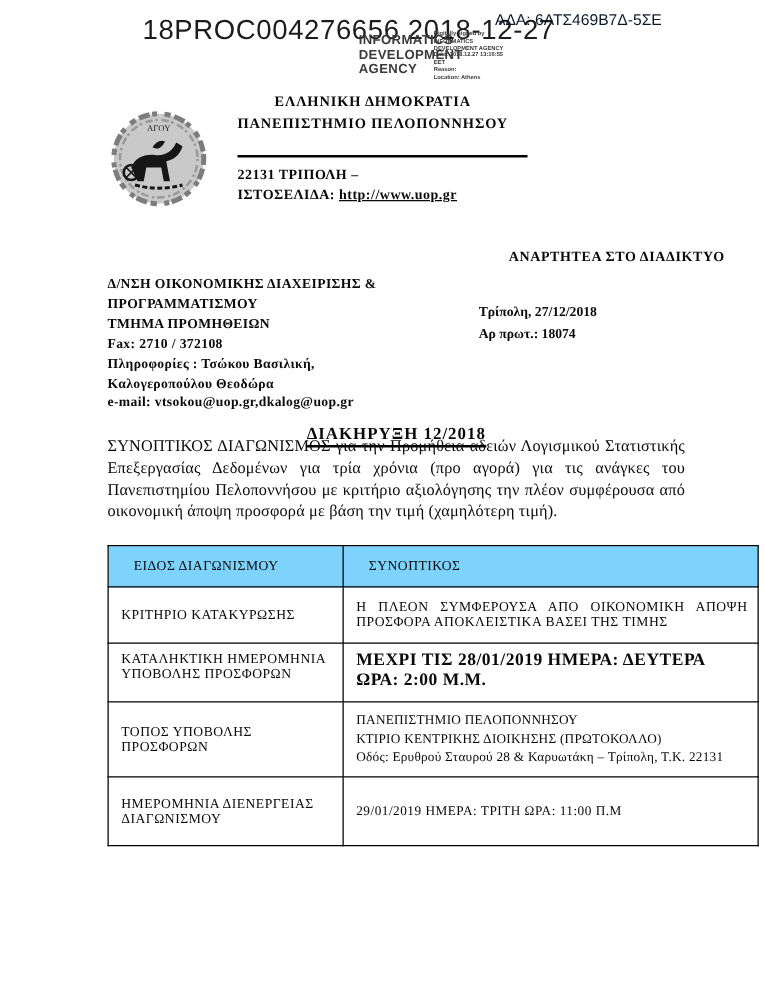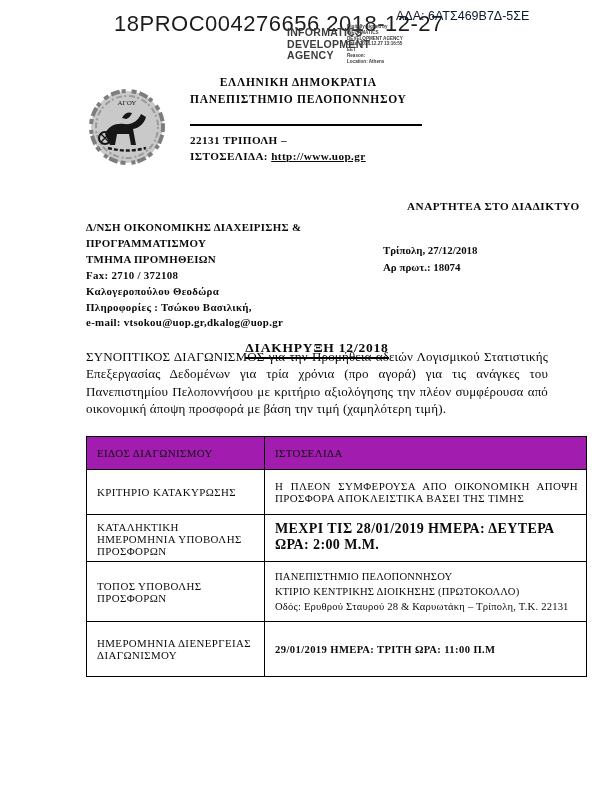--- a/index.html
+++ b/index.html
@@ -42,29 +42,29 @@
          border-bottom:2px solid #000;padding-bottom:1px;}
   .summary{left:86px;top:348px;width:462px;font-size:13px;line-height:17.3px;
            text-align:justify;letter-spacing:.15px;}
 
   
   .ttable{left:86px;top:436px;border-collapse:collapse;table-layout:fixed;width:462px;}
   .ttable td{border:1.6px solid #000;padding:4px 8px 4px 10px;vertical-align:middle;
              font-size:10.9px;letter-spacing:.4px;}
   .ttable .c1{width:159px;}
   .ttable .c2{width:303px;}
-  .hdr td{background:#a21caf;height:24px;}
+  .hdr td{background:#7dd3fc;height:24px;padding-left:20px;}
   .r2 td{height:36px;}
   .r2 .c2{text-align:justify;margin-left:32px;}
   .r3 td{height:36px;vertical-align:top;padding-top:6px;}
   .r3 .c2{font-weight:bold;font-size:14px;}
   .r4 td{height:51px;}
   .r4 .c2{font-size:10.6px;line-height:15px;letter-spacing:.2px;}
   .r5 td{height:46px;}
-  .r5 .c2{font-weight:bold;font-size:10.6px;}
+  .r5 .c2{font-weight:normal;font-size:10.6px;}
   .vline{display:block;}
 </style>
 </head>
 <body>
 
 <div class="abs proc">18PROC004276656 2018-12-27</div>
 
 <div class="abs ada">ΑΔΑ: 6ΑΤΣ469Β7Δ-5ΣΕ</div>
 
 <div class="abs sig-big">INFORMATICS DEVELOPMENT AGENCY</div>
@@ -106,39 +106,39 @@
   <div>
     <span>ΙΣΤΟΣΕΛΙΔΑ: </span><span class="link">http://www.uop.gr</span>
   </div>
 </div>
 
 <div class="abs dept">
   <div>Δ/ΝΣΗ ΟΙΚΟΝΟΜΙΚΗΣ ΔΙΑΧΕΙΡΙΣΗΣ &amp;</div>
   <div>ΠΡΟΓΡΑΜΜΑΤΙΣΜΟΥ</div>
   <div>ΤΜΗΜΑ ΠΡΟΜΗΘΕΙΩΝ</div>
   <div>Fax: 2710 / 372108</div>
+  <div>Πληροφορίες : Τσώκου Βασιλική,</div>
   <div>Καλογεροπούλου Θεοδώρα</div>
-  <div>Πληροφορίες : Τσώκου Βασιλική,</div>
   <div>e-mail: vtsokou@uop.gr,dkalog@uop.gr</div>
 </div>
 
 <div class="abs anartitea">ΑΝΑΡΤΗΤΕΑ ΣΤΟ ΔΙΑΔΙΚΤΥΟ</div>
 <div class="abs citydate">Τρίπολη,  27/12/2018</div>
 <div class="abs protocol">Αρ πρωτ.: 18074</div>
 
 <div class="abs title-wrap">
   <span class="title">ΔΙΑΚΗΡΥΞΗ  12/2018</span>
 </div>
 <div class="abs summary">ΣΥΝΟΠΤΙΚΟΣ ΔΙΑΓΩΝΙΣΜΟΣ για την Προμήθεια αδειών Λογισμικού Στατιστικής Επεξεργασίας Δεδομένων για τρία χρόνια (προ αγορά) για τις ανάγκες του Πανεπιστημίου Πελοποννήσου με κριτήριο αξιολόγησης την πλέον συμφέρουσα από οικονομική άποψη προσφορά με βάση την τιμή (χαμηλότερη τιμή).</div>
 
 <table class="ttable abs">
   <tbody>
       <tr class="hdr">
     <td class="c1">ΕΙΔΟΣ ΔΙΑΓΩΝΙΣΜΟΥ</td>
-    <td class="c2">ΙΣΤΟΣΕΛΙΔΑ</td>
+    <td class="c2">ΣΥΝΟΠΤΙΚΟΣ</td>
   </tr>
   <tr class="r2">
     <td class="c1">ΚΡΙΤΗΡΙΟ ΚΑΤΑΚΥΡΩΣΗΣ</td>
     <td class="c2">Η ΠΛΕΟΝ ΣΥΜΦΕΡΟΥΣΑ ΑΠΟ ΟΙΚΟΝΟΜΙΚΗ ΑΠΟΨΗ ΠΡΟΣΦΟΡΑ ΑΠΟΚΛΕΙΣΤΙΚΑ ΒΑΣΕΙ ΤΗΣ ΤΙΜΗΣ</td>
   </tr>
   <tr class="r3">
     <td class="c1">ΚΑΤΑΛΗΚΤΙΚΗ ΗΜΕΡΟΜΗΝΙΑ ΥΠΟΒΟΛΗΣ ΠΡΟΣΦΟΡΩΝ</td>
     <td class="c2">ΜΕΧΡΙ ΤΙΣ 28/01/2019  ΗΜΕΡΑ: ΔΕΥΤΕΡΑ  ΩΡΑ: 2:00 Μ.Μ.</td>
   </tr>
   <tr class="r4">

